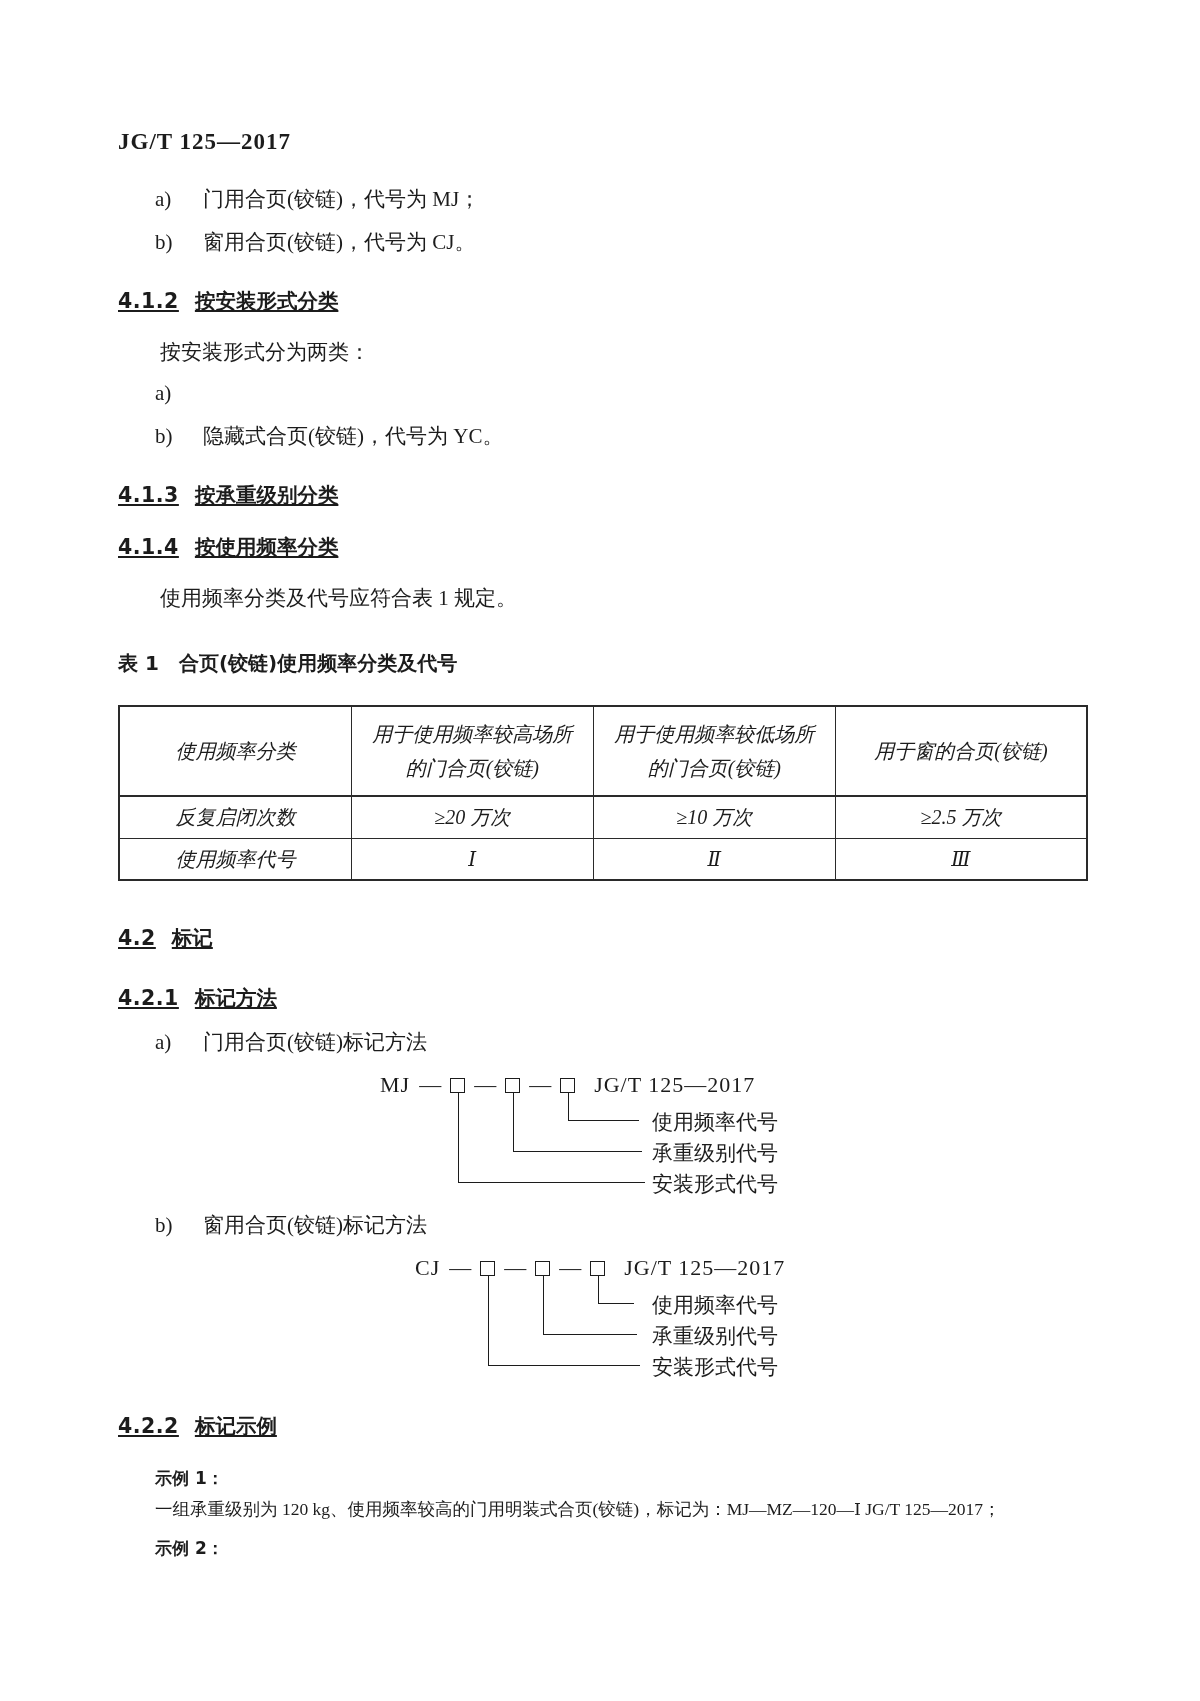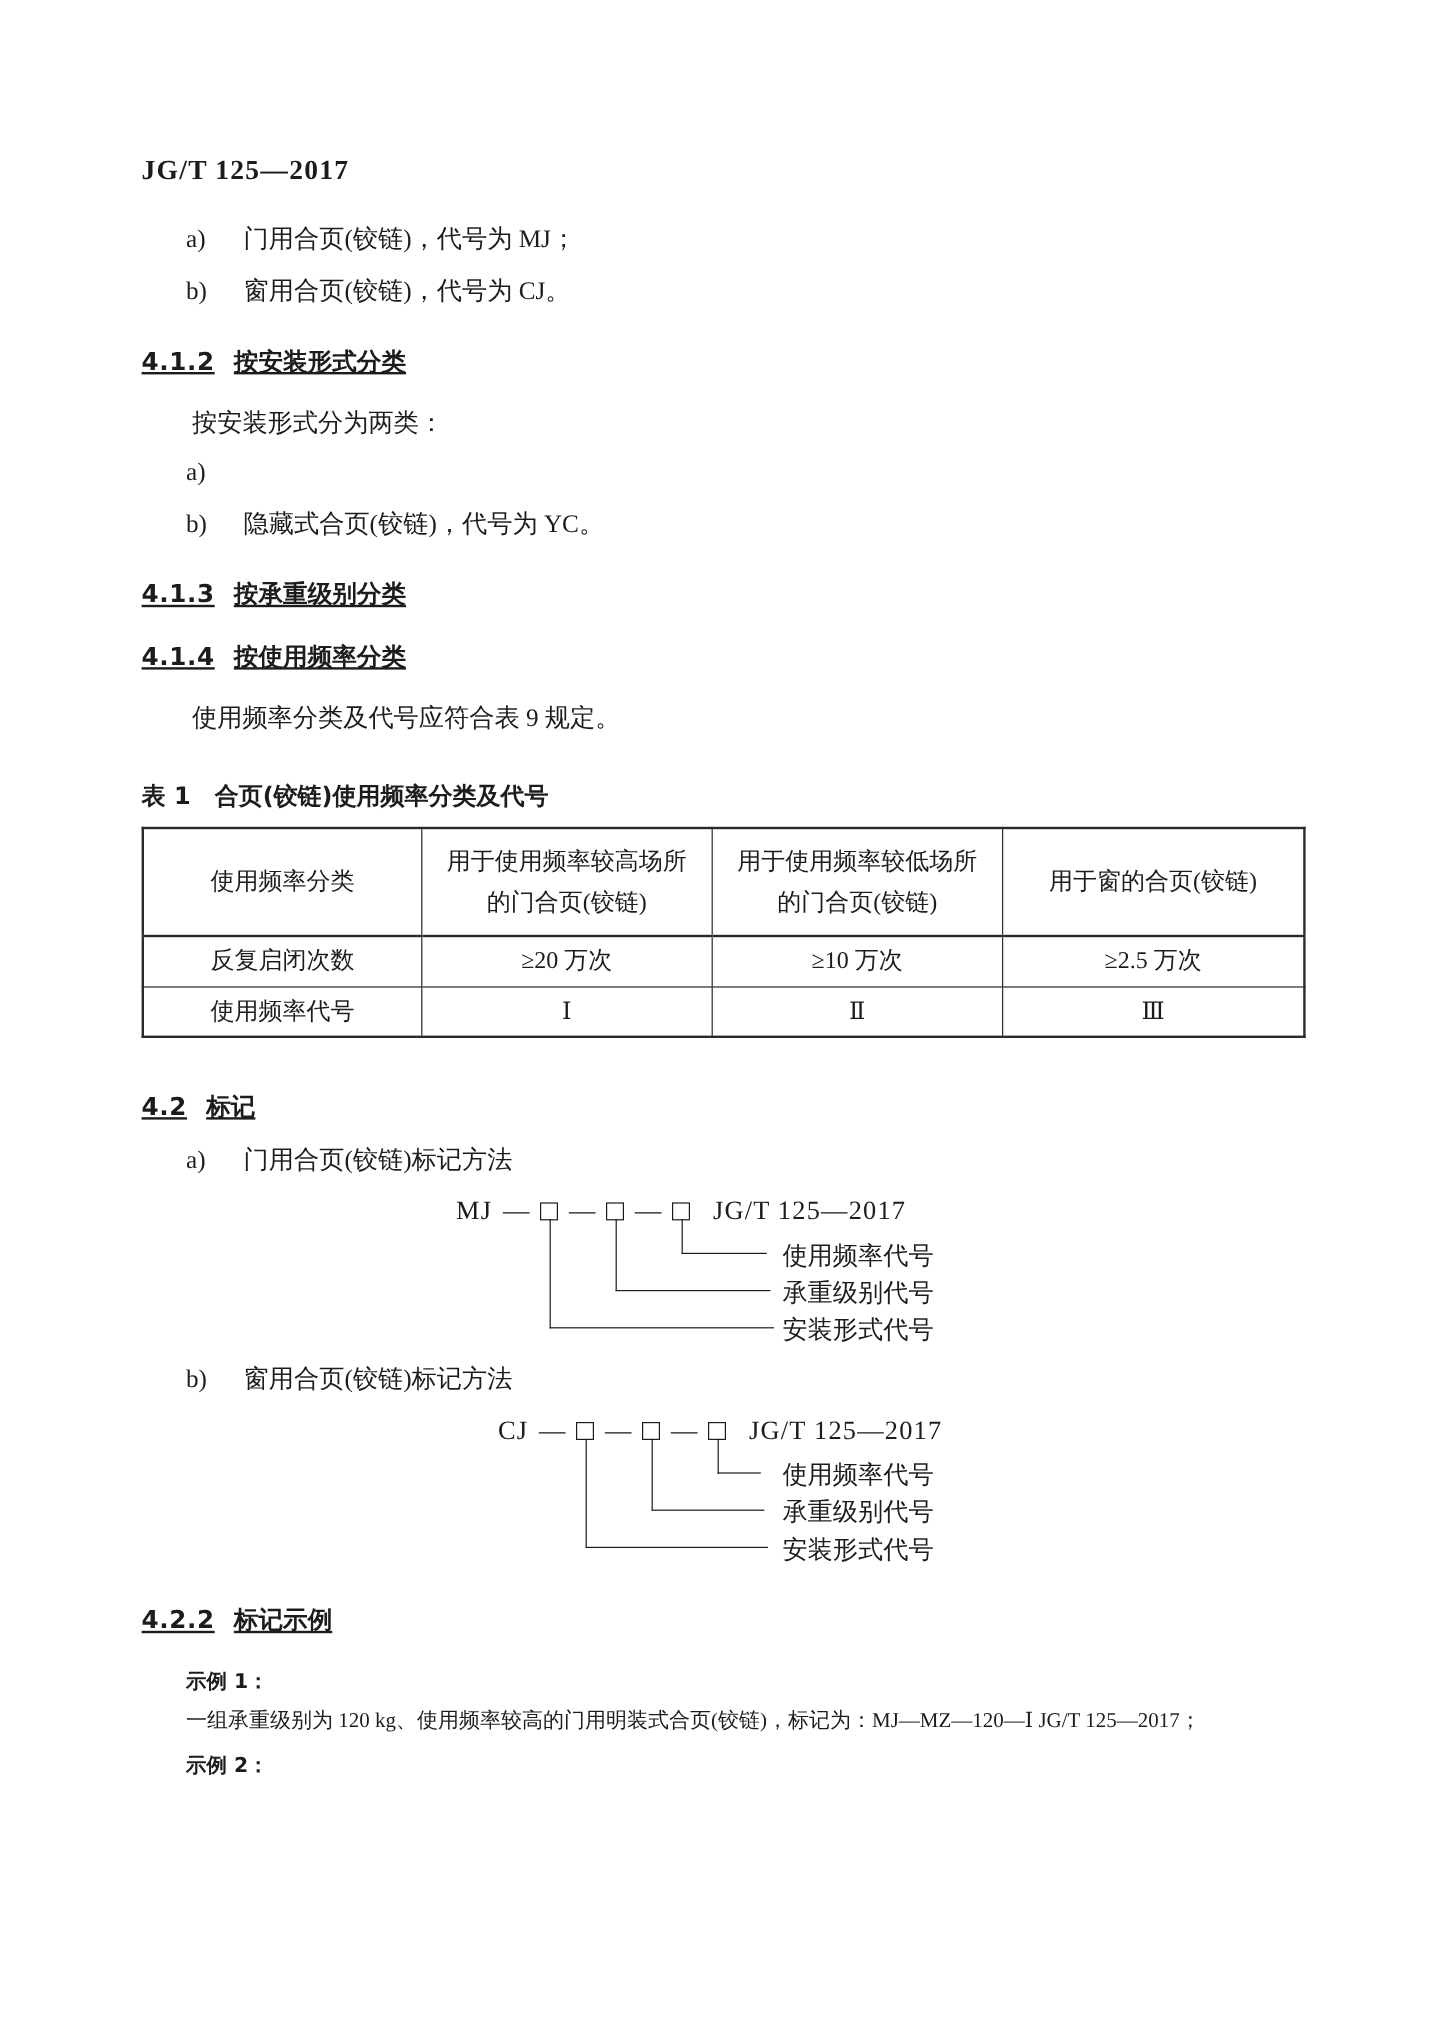--- a/index.html
+++ b/index.html
@@ -14,22 +14,22 @@
   .abc-list { margin-left:37px; }
   .abc-item { display:flex; font-size:21px; line-height:43px; }
   .abc-item .lbl { width:48px; flex:0 0 48px; }
   .sec-heading { font-family:"DejaVu Sans","Liberation Sans",sans-serif; font-weight:bold;
                  font-size:20.5px; line-height:30px; margin-top:22px;text-decoration:underline; }
   .sec-heading .num { margin-right:16px; letter-spacing:0.5px; }
   .para { font-size:21px; line-height:40px; margin-top:16px; }
   .indent { text-indent:2em; }
   .tbl-caption { text-align:left; font-family:"DejaVu Sans","Liberation Sans",sans-serif;
                  font-weight:bold; font-size:20px; margin-top:32px; }
-  table.std-table { width:100%; border-collapse:collapse; margin-top:12px;
-                    border:2px solid #2a2a2a; font-size:20px; }
+  table.std-table { width:100%; border-collapse:collapse; margin-top:28px;
+                    border:2px solid #2a2a2a; font-size:20px;font-style:italic; }
   table.std-table th, table.std-table td {
     border:1px solid #2a2a2a; text-align:center; vertical-align:middle;
     font-weight:normal; padding:4px 16px;
   }
   table.std-table thead th { line-height:34px; padding:10px 16px; border-bottom:2px solid #2a2a2a; }
   table.std-table tbody td { height:42px; line-height:30px; }
   .col-1 { width:24%; } .col-2 { width:25%; } .col-3 { width:25%; } .col-4 { width:26%; }
   .diagram { position:relative; height:134px; margin-top:6px; }
   .formula { position:absolute; top:0; display:flex; align-items:center; gap:9px;
              font-size:22px; line-height:30px; }
@@ -80,21 +80,21 @@
     </div>
   </div>
 
   <div class="sec-heading">
     <span class="num">4.1.3</span><span>按承重级别分类</span>
   </div>
 
   <div class="sec-heading">
     <span class="num">4.1.4</span><span>按使用频率分类</span>
   </div>
-  <div class="para indent">使用频率分类及代号应符合表 9 规定。</div>
+  <div class="para indent">使用频率分类及代号应符合表 1 规定。</div>
 
   <div class="tbl-caption">表 1　合页(铰链)使用频率分类及代号</div>
 
   <table class="std-table">
     <thead>
       <tr>
         <th class="col-1">使用频率分类</th>
         <th class="col-2">用于使用频率较高场所的门合页(铰链)</th>
         <th class="col-3">用于使用频率较低场所的门合页(铰链)</th>
         <th class="col-4">用于窗的合页(铰链)</th>
@@ -113,20 +113,23 @@
         <td>Ⅱ</td>
         <td>Ⅲ</td>
       </tr>
     </tbody>
   </table>
 
   <div class="sec-heading mt-lg">
     <span class="num">4.2</span><span>标记</span>
   </div>
 
+  <div class="sec-heading mt-md">
+    <span class="num">4.2.1</span><span>标记方法</span>
+  </div>
 
   <div class="abc-item" style="margin-left:37px; margin-top:8px;">
     <span class="lbl">a)</span>
     <span>门用合页(铰链)标记方法</span>
   </div>
 
   <div class="diagram">
     <div class="formula" style="left:262px;">
       <span class="code">MJ</span>
       <span class="dash">—</span>

